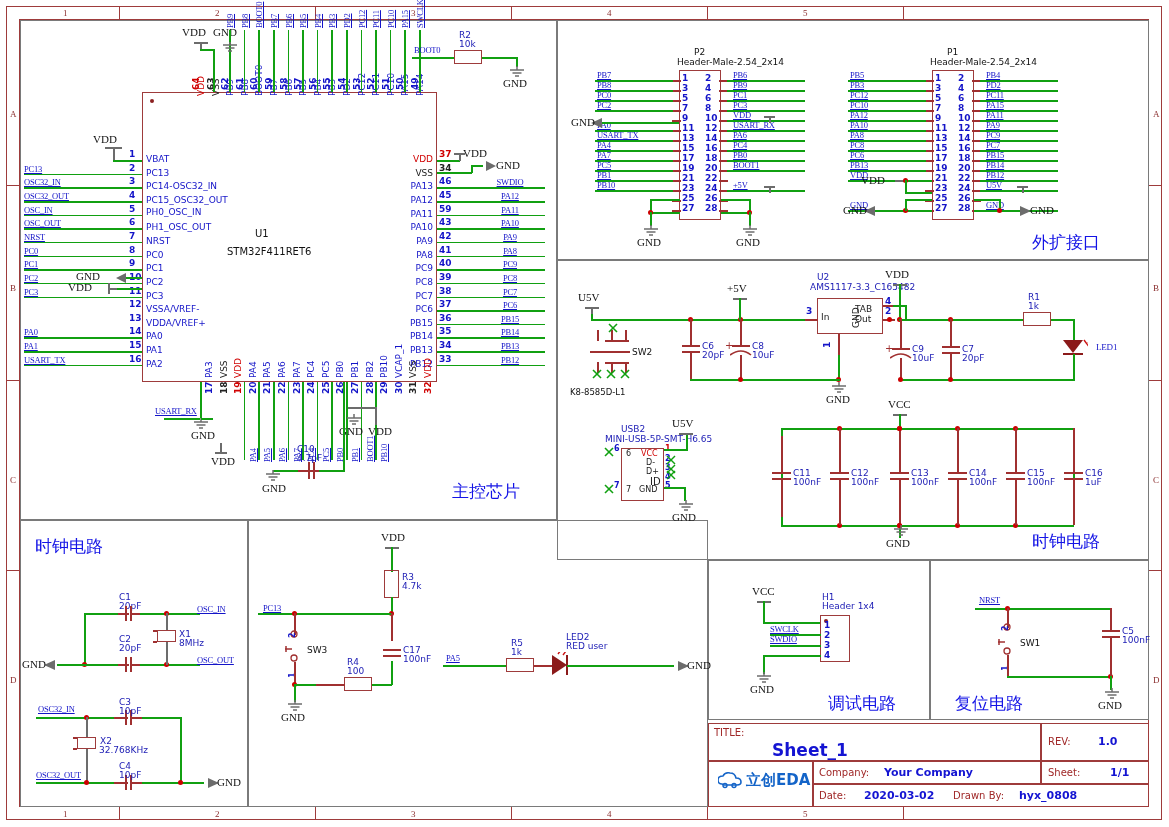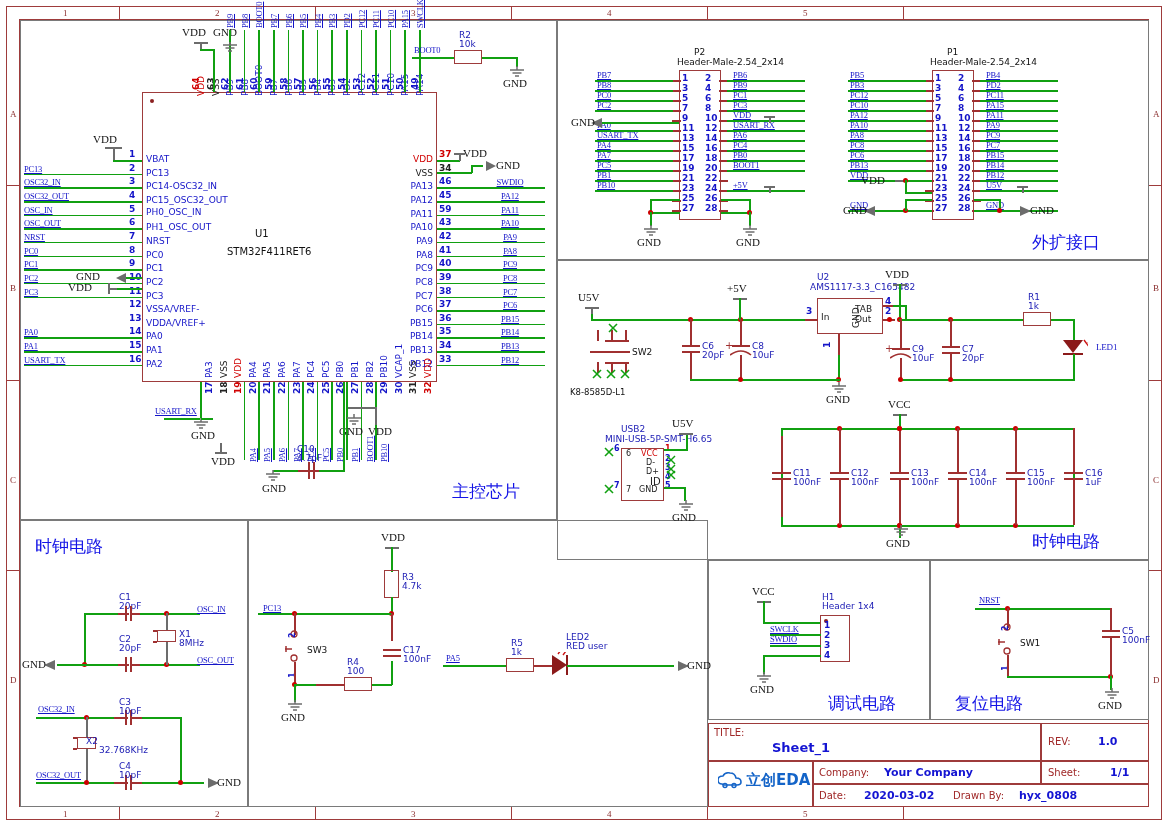--- a/index.html
+++ b/index.html
@@ -42,21 +42,21 @@
   .devname{color:#111;font-size:9px;font-family:"DejaVu Sans",sans-serif;white-space:nowrap;}
   .pwrtxt{color:#111;font-size:11px;font-family:"Liberation Serif",serif;white-space:nowrap;}
   .cn{color:#1414e6;font-size:17px;font-family:"DejaVu Sans",sans-serif;white-space:nowrap;}
 
   .vert{transform-origin:0 0;}
 
   
   .tb{border:1.2px solid #9e3b3b;box-sizing:border-box;}
   .tb-k{color:#a02828;font-size:10px;font-family:"DejaVu Sans",sans-serif;}
   .tb-v{color:#1414d2;font-size:11px;font-weight:bold;font-family:"DejaVu Sans",sans-serif;}
-  .tb-title{color:#1414d2;font-size:13px;font-weight:bold;font-family:"DejaVu Sans",sans-serif;}
+  .tb-title{color:#1414d2;font-size:17px;font-weight:bold;font-family:"DejaVu Sans",sans-serif;}
   .eda{color:#1464c8;font-size:15px;font-weight:bold;font-family:"DejaVu Sans",sans-serif;}
 </style>
 </head>
 <body>
 
 <div id="sheet">
 
   <div class="ab frame-outer"></div>
   <div class="ab frame-inner"></div>
 
@@ -1027,21 +1027,21 @@
   <div class="ab wire-r hw" style="left:130px;top:717px;width:14px;"></div>
   <div class="ab wire-g hw" style="left:142px;top:717px;width:40px;"></div>
   <div class="ab refdes" style="left:119px;top:697px;">C3</div>
   <div class="ab refdes" style="left:119px;top:706px;">10pF</div>
   <div class="ab wire-g vw" style="left:180px;top:717px;height:65px;"></div>
 
   <div class="ab wire-gy vw" style="left:86px;top:717px;height:65px;"></div>
   <div class="ab symbody" style="left:77px;top:737px;width:19px;height:12px;background:#fff;"></div>
   <div class="ab wire-r hw" style="left:73px;top:737px;width:4px;"></div>
   <div class="ab wire-r hw" style="left:73px;top:748px;width:4px;"></div>
-  <div class="ab refdes" style="left:86px;top:736px;">X2</div>
+  <div class="ab refdes" style="left:100px;top:736px;">X2</div>
   <div class="ab refdes" style="left:99px;top:745px;">32.768KHz</div>
 
   <div class="ab net net-u" style="left:36px;top:770px;">OSC32_OUT</div>
   <div class="ab wire-g hw" style="left:36px;top:782px;width:80px;"></div>
   <div class="ab junc" style="left:84px;top:780px;"></div>
   <div class="ab wire-r hw" style="left:114px;top:782px;width:14px;"></div>
   <div class="ab wire-r vw" style="left:125px;top:775px;height:15px;"></div>
   <div class="ab wire-r vw" style="left:130px;top:775px;height:15px;"></div>
   <div class="ab wire-r hw" style="left:130px;top:782px;width:14px;"></div>
   <div class="ab wire-g hw" style="left:142px;top:782px;width:62px;"></div>

